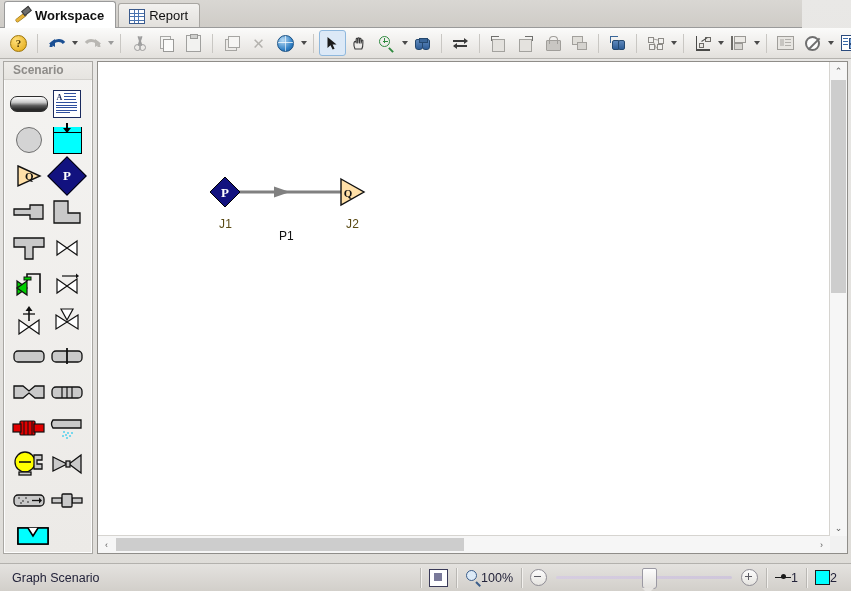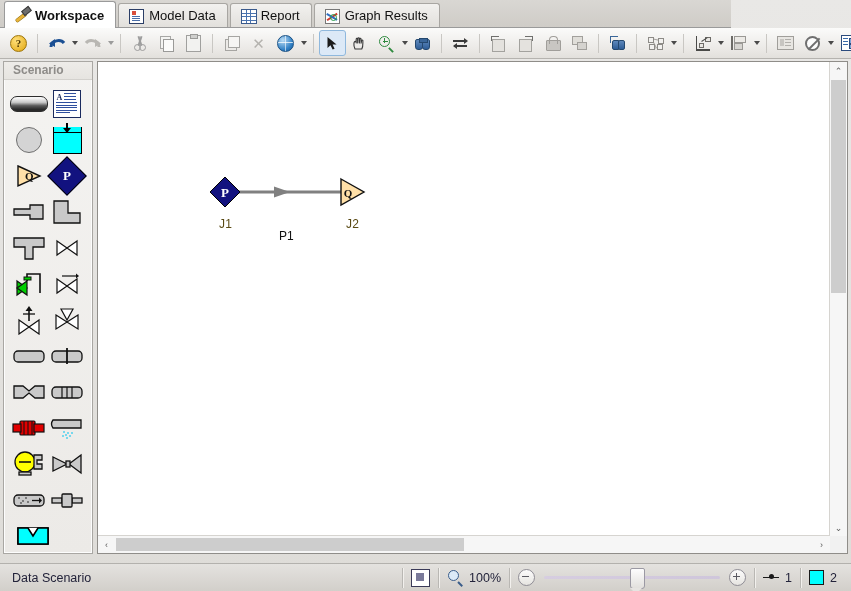--- a/index.html
+++ b/index.html
@@ -7,21 +7,21 @@
     width:851px;height:591px;overflow:hidden;
     background:#d6d3ce;
     font-family:"Liberation Sans", sans-serif;
     font-size:12px;color:#1a1a2e;
     -webkit-font-smoothing:antialiased;
   }
   .app{position:relative;width:851px;height:591px;box-sizing:border-box;
        background:linear-gradient(#e9e8e6,#dedcd8);}
 
   
-  .tabstrip{position:absolute;left:0;top:0;width:731px;height:28px;
+  .tabstrip{position:absolute;left:0;top:0;width:802px;height:28px;
      background:linear-gradient(#d9d7d3,#cfccc7);
      border-bottom:1px solid #9a9a9a;display:flex;align-items:flex-end;
      padding-left:4px;box-sizing:border-box;}
   .tab{height:24px;display:flex;align-items:center;gap:5px;
        padding:0 11px 0 9px;box-sizing:border-box;
        background:linear-gradient(#f2f1ef,#e2e0dc);
        border:1px solid #a8a6a2;border-bottom:none;
        border-radius:3px 3px 0 0;margin-right:2px;
        font-size:13px;color:#111;cursor:default;position:relative;}
   .tab.active{height:27px;background:#ffffff;border-color:#9a9a9a;
@@ -211,21 +211,21 @@
   .sb-thumb{position:absolute;background:#cdcdcd;cursor:default;}
   .corner{position:absolute;right:0;bottom:0;width:17px;height:17px;background:#f1f1f1;}
 
   
   .status{position:absolute;left:0;bottom:0;width:851px;height:28px;
      background:linear-gradient(#e4e2df,#d2cfca);border-top:1px solid #b3b1ad;
      display:flex;align-items:center;box-sizing:border-box;}
   .st-scn{padding-left:12px;font-size:12.5px;color:#23233a;flex:0 0 auto;}
   .st-right{margin-left:auto;display:flex;align-items:center;height:100%;}
   .st-sep{width:1px;height:20px;background:#b9b7b3;margin:0 8px;box-shadow:1px 0 0 #f2f0ed;}
-  .st-cell{display:flex;align-items:center;gap:6px;font-size:12.5px;color:#23233a;}
+  .st-cell{display:flex;align-items:center;font-size:12.5px;color:#23233a;}
   .fit-ic{position:relative;width:17px;height:16px;border:1.3px solid #3a3a58;background:#fff;}
   .fit-ic::before{content:"";position:absolute;left:4px;top:3.5px;width:8px;height:8px;background:#7a7a9a;}
   .mag2{position:relative;width:16px;height:16px;}
   .mag2 i{position:absolute;left:1px;top:0;width:11px;height:11px;border-radius:50%;
      border:1.7px solid #3a5d8a;box-sizing:border-box;background:#dceaf7;}
   .mag2 b{position:absolute;right:0;bottom:0;width:6px;height:2.4px;background:#3a5d8a;transform:rotate(45deg);}
   .zbtn{width:15px;height:15px;border-radius:50%;border:1.4px solid #8f8d95;background:linear-gradient(#fcfcfc,#e6e4e0);
      position:relative;cursor:default;}
   .zbtn::before{content:"";position:absolute;left:2.8px;top:5.6px;width:7.4px;height:1.6px;background:#5a5a62;}
   .zbtn.plus::after{content:"";position:absolute;left:5.7px;top:2.7px;width:1.6px;height:7.4px;background:#5a5a62;}
@@ -246,55 +246,34 @@
 
   <div class="tabstrip">
 
     <div class="tab active">
       <span class="ticon">
         <span class="ic-hammer"></span>
       </span>
       <span>Workspace</span>
     </div>
 
-    <div class="tab">
-      <span class="ticon">
-        <span class="ic-doc">
-          <b></b>
-          <i style="top:6px"></i>
-            <i style="top:8px"></i>
-            <i style="top:10px"></i>
-        </span>
-      </span>
-      <span>Model Data</span>
-    </div>
 
     <div class="tab">
       <span class="ticon">
         <span class="ic-grid">
           <i style="left:0;right:0;top:3px;height:1px"></i>
           <i style="left:0;right:0;top:6.5px;height:1px"></i>
           <i style="left:0;right:0;top:10px;height:1px"></i>
           <i style="top:0;bottom:0;left:4px;width:1px"></i>
           <i style="top:0;bottom:0;left:8px;width:1px"></i>
         </span>
       </span>
       <span>Report</span>
     </div>
 
-    <div class="tab">
-      <span class="ticon">
-        <span class="ic-chart">
-            <i></i>
-            <b></b>
-            <u></u>
-          </span>
-      </span>
-      <span>Graph Results</span>
-    </div>
 
   </div>
 
   <div class="toolbar">
 
     <div class="tbtn">
       <span class="g-help">?</span>
     </div>
     <div class="sep"></div>
 
@@ -756,21 +735,21 @@
       </div>
       <div class="sb-thumb" style="top:2px;bottom:2px;left:18px;width:348px"></div>
       <div class="sb-btn" style="right:0">
         <span>›</span>
       </div>
     </div>
     <div class="corner"></div>
   </div>
 
   <div class="status">
-    <div class="st-scn">Data Scenario</div>
+    <div class="st-scn">Graph Scenario</div>
 
     <div class="st-right">
       <div class="st-sep"></div>
 
       <div class="st-cell">
         <span class="fit-ic"></span>
       </div>
 
       <div class="st-sep"></div>
 

